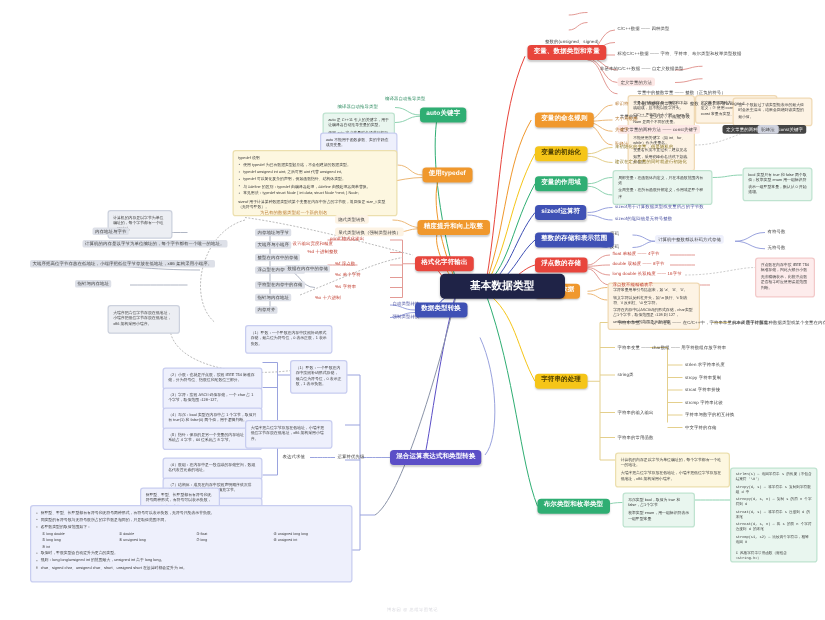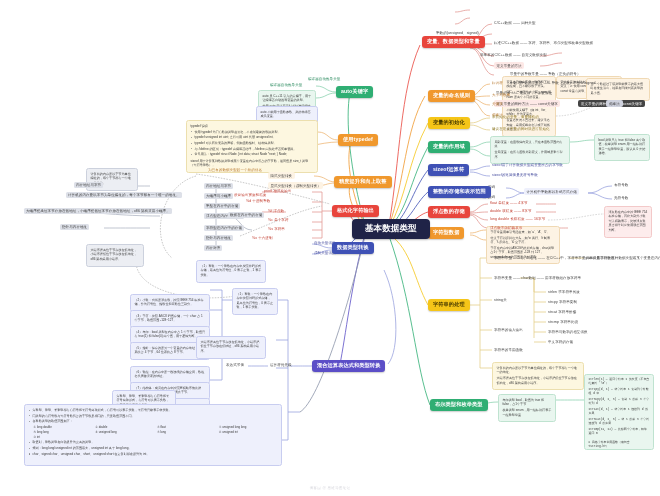--- a/index.html
+++ b/index.html
@@ -9,21 +9,21 @@
     -webkit-font-smoothing:antialiased;
   }
   #canvas{position:relative;width:660px;height:496px;}
   svg.links{position:absolute;left:0;top:0;width:660px;height:496px;pointer-events:none;}
 
   
   .node{position:absolute;box-sizing:border-box;white-space:nowrap;
         line-height:1.15;letter-spacing:.1px;}
   .root{
     background:#1f2347;color:#ffffff;border-radius:4px;
-    font-size:8.5px;font-weight:bold;padding:5px 13px;
+    font-size:8.5px;font-weight:bold;padding:5px 24px;
     box-shadow:0 1px 2px rgba(0,0,0,.28);z-index:40;
   }
   .main{
     border-radius:3px;color:#fff;font-size:5.2px;font-weight:bold;
     padding:3px 5px;box-shadow:0 1px 1.5px rgba(0,0,0,.2);z-index:30;
   }
   .sub{
     font-size:3.5px;color:#3c3c3c;padding:1px 2px;border-radius:2px;z-index:20;
   }
   .sub.tint{padding:1.5px 2.5px;}

